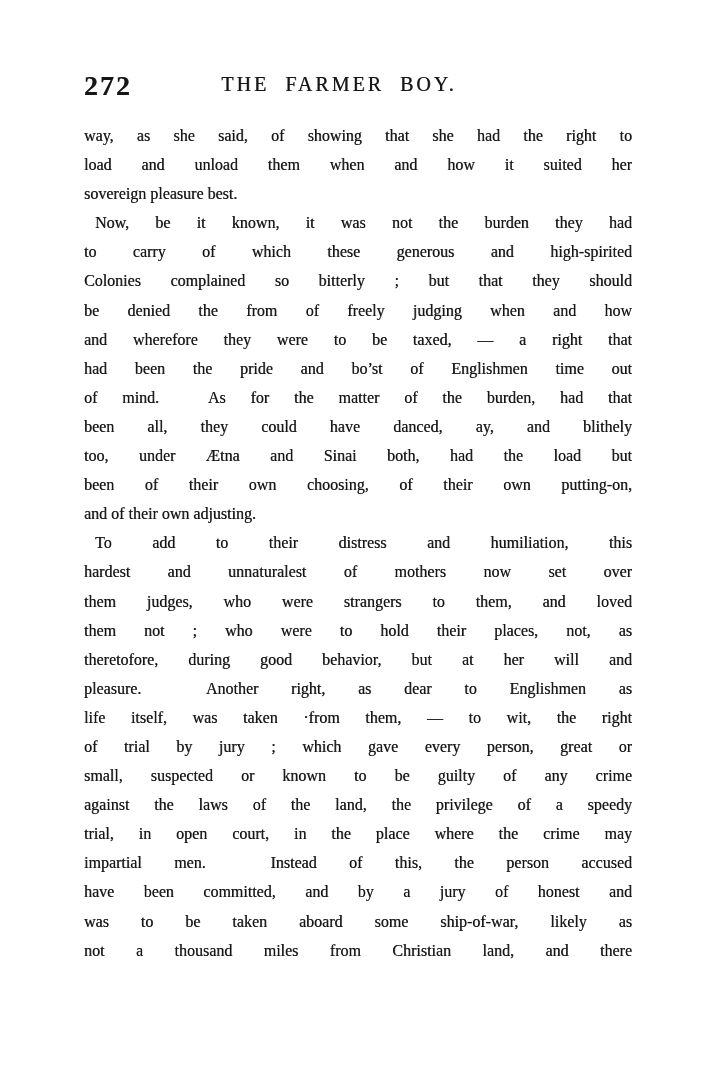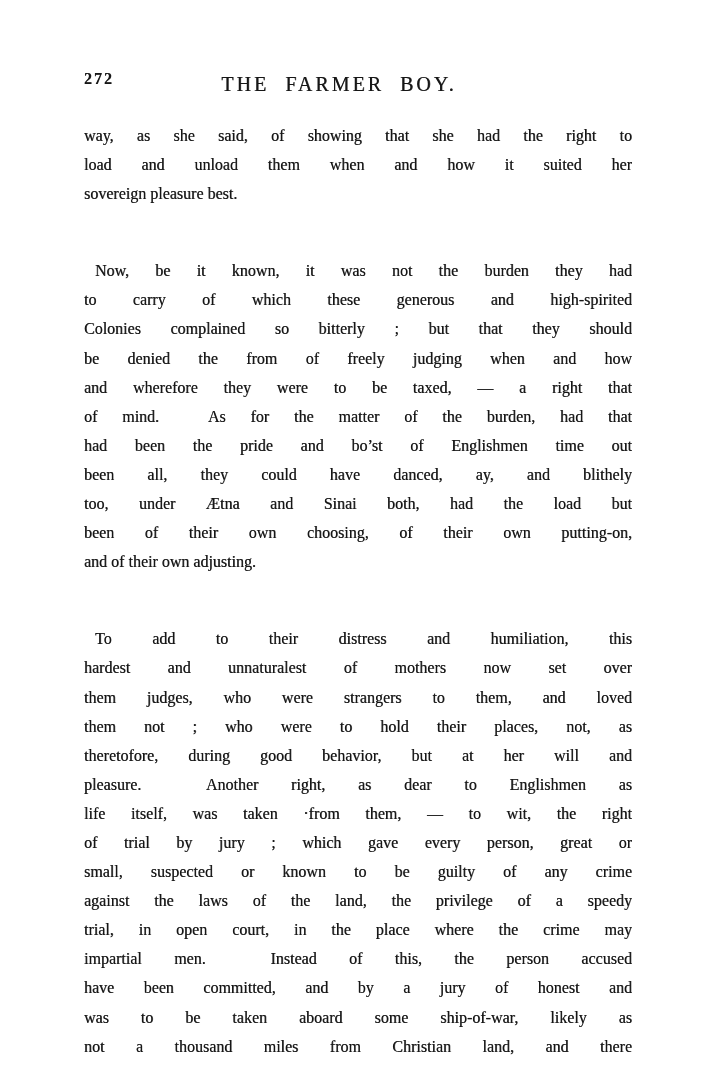--- a/index.html
+++ b/index.html
@@ -20,21 +20,21 @@
     position: absolute;
     top: 70px;
     left: 84px;
     width: 548px;
     height: 26px;
   }
   .page-num {
     position: absolute;
     left: 0;
     top: 0;
-    font-size: 16px;
+    font-size: 28px;
     font-weight: 700;
     letter-spacing: 2px;
     text-shadow: 0.3px 0.2px 0 rgba(20,20,20,0.6);
   }
   .book-title {
     position: absolute;
     left: 50%;
     top: 3px;
     transform: translateX(calc(-50% - 19px));
     font-size: 20px;
@@ -55,21 +55,20 @@
     text-align: justify;
     text-align-last: justify;
     text-justify: inter-word;
     white-space: normal;
     overflow: hidden;
     height: 29.1px;
     text-shadow: 0.4px 0.25px 0 rgba(20,20,20,0.65);
   }
   .line.indent {
     padding-left: 11px;
-    margin-top: 48px;
   }
   .line.para-end {
     text-align-last: left;
   }
 </style>
 </head>
 <body>
 
 <div class="page">
 
@@ -80,22 +79,22 @@
 
   <div class="body-text">
     <div class="line">way, as she said, of showing that she had the right to</div>
     <div class="line">load and unload them when and how it suited her</div>
     <div class="line para-end">sovereign pleasure best.</div>
     <div class="line indent">Now, be it known, it was not the burden they had</div>
     <div class="line">to carry of which these generous and high-spirited</div>
     <div class="line">Colonies complained so bitterly ; but that they should</div>
     <div class="line">be denied the from of freely judging when and how</div>
     <div class="line">and wherefore they were to be taxed, — a right that</div>
+    <div class="line">had been the pride and bo’st of Englishmen time out</div>
     <div class="line">of mind.&nbsp; As for the matter of the burden, had that</div>
-    <div class="line">had been the pride and bo’st of Englishmen time out</div>
     <div class="line">been all, they could have danced, ay, and blithely</div>
     <div class="line">too, under Ætna and Sinai both, had the load but</div>
     <div class="line">been of their own choosing, of their own putting-on,</div>
     <div class="line para-end">and of their own adjusting.</div>
     <div class="line indent">To add to their distress and humiliation, this</div>
     <div class="line">hardest and unnaturalest of mothers now set over</div>
     <div class="line">them judges, who were strangers to them, and loved</div>
     <div class="line">them not ; who were to hold their places, not, as</div>
     <div class="line">theretofore, during good behavior, but at her will and</div>
     <div class="line">pleasure.&nbsp; Another right, as dear to Englishmen as</div>

